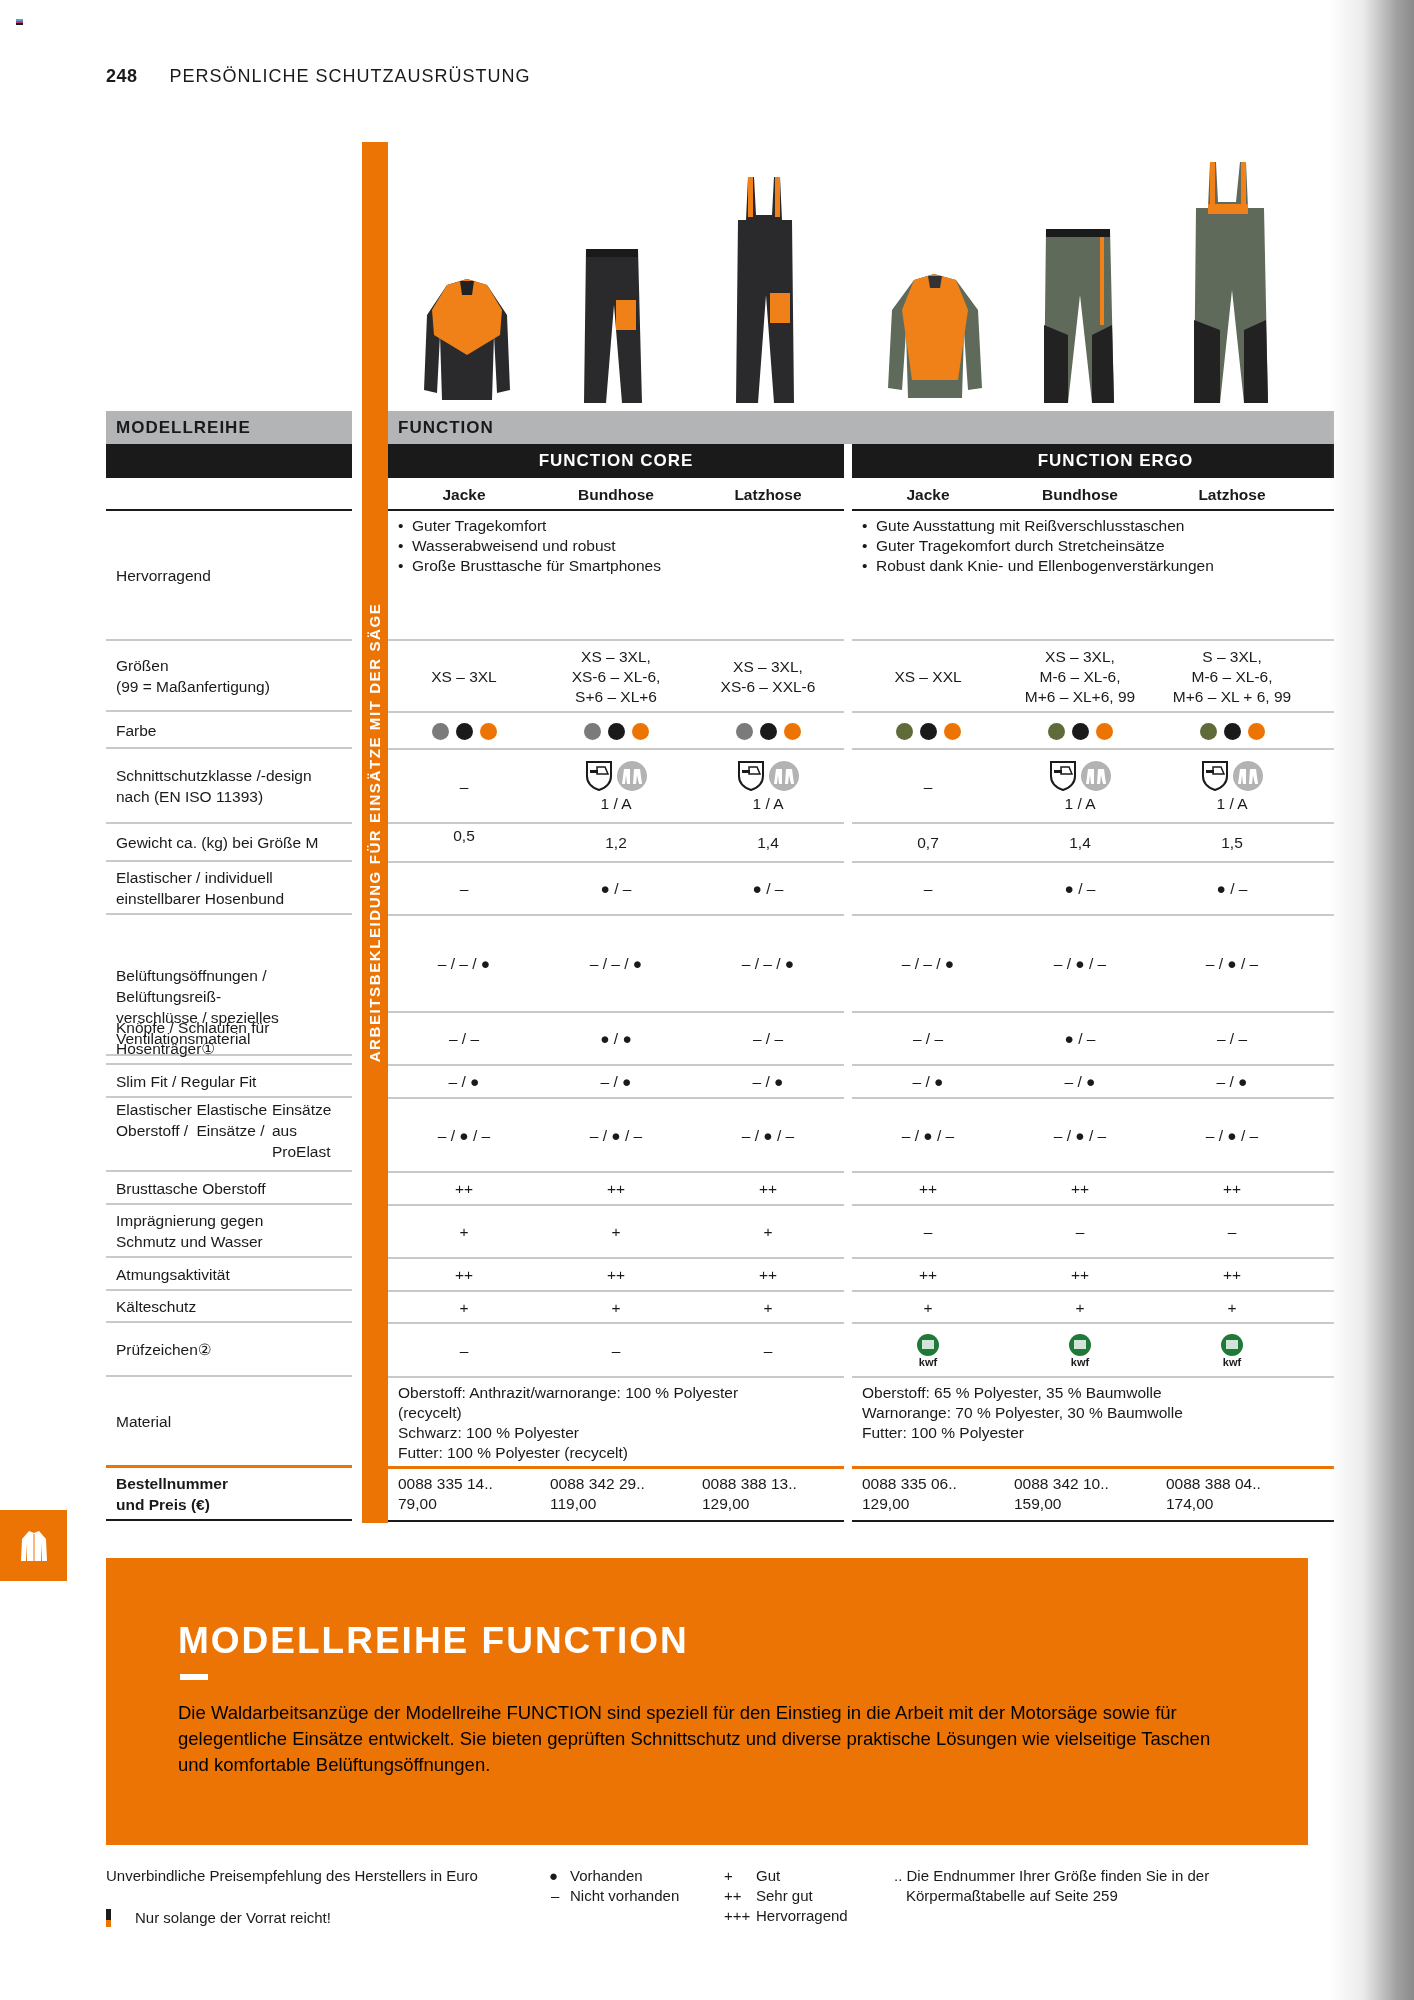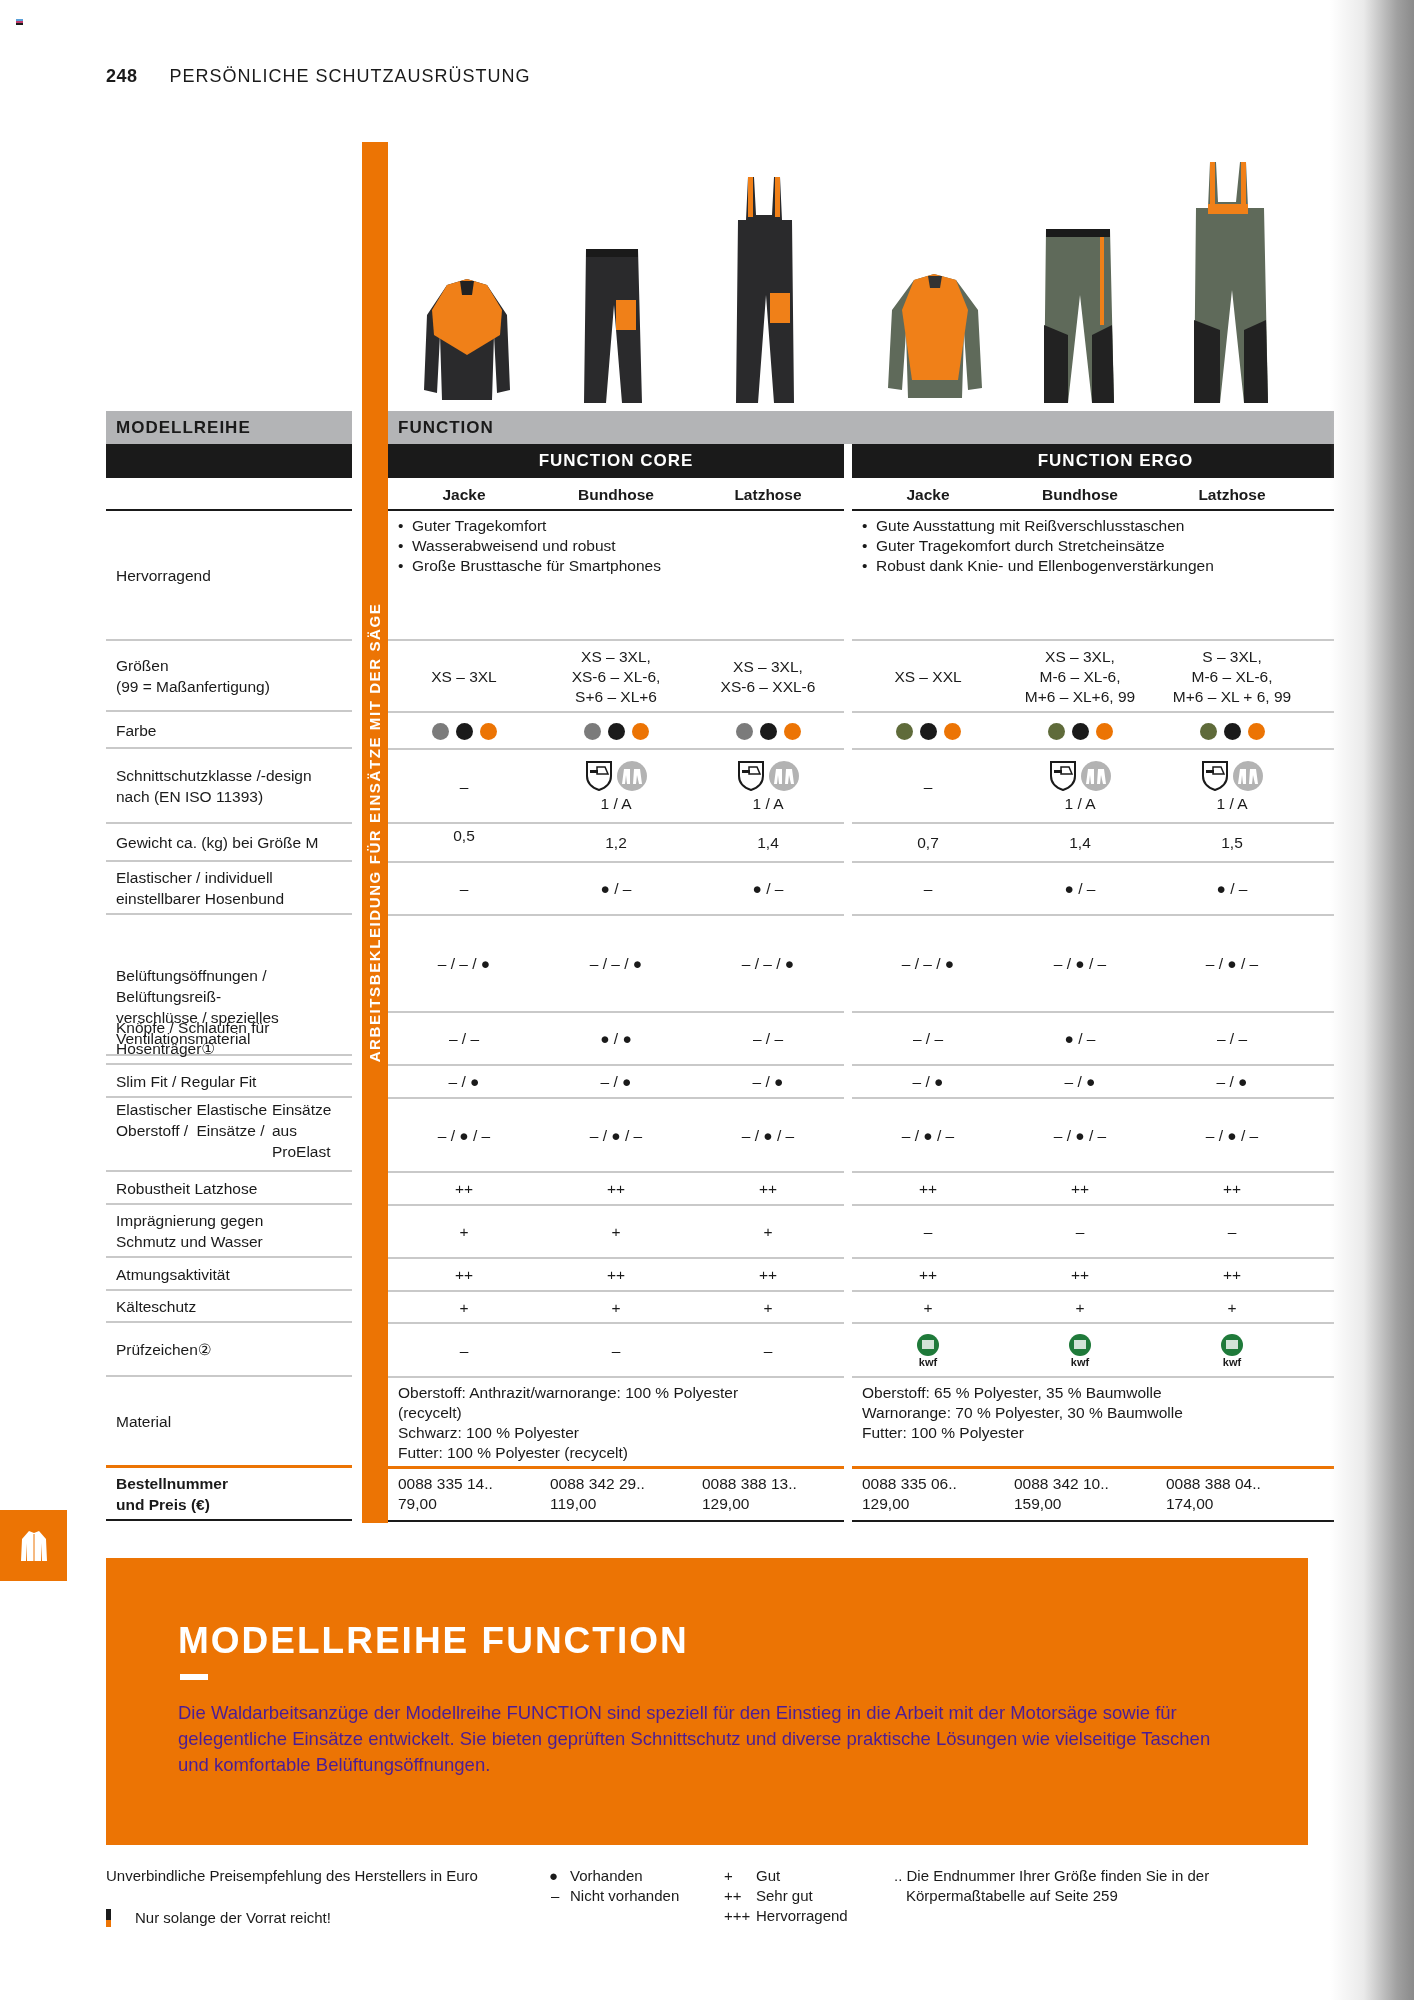--- a/index.html
+++ b/index.html
@@ -44,21 +44,21 @@
   .orange-sep { position: absolute; height: 3px; background: #ec7404; }
   .black-sep { position: absolute; height: 2px; background: #1a1a1a; }
 
   .order { position: absolute; font-size: 15.5px; line-height: 20px; }
 
   .side-tab { position: absolute; left: 0; top: 1510px; width: 67px; height: 71px; background: #ec7404; display: flex; align-items: center; justify-content: center; }
 
   .promo { position: absolute; left: 106px; top: 1558px; width: 1202px; height: 287px; background: #ec7404; }
   .promo-title { position: absolute; left: 72px; top: 62px; font-size: 37px; font-weight: bold; color: #fff; letter-spacing: 2px; }
   .promo-dash { position: absolute; left: 74px; top: 116px; width: 28px; height: 6px; background: #fff; }
-  .promo-text { position: absolute; left: 72px; top: 142px; width: 1060px; font-size: 18.5px; line-height: 26px; color: #4c1d95; }
+  .promo-text { position: absolute; left: 72px; top: 142px; width: 1060px; font-size: 18.5px; line-height: 26px; color: #000000; }
 
   .footer { position: absolute; top: 1866px; font-size: 15px; line-height: 20px; color: #1a1a1a; }
 </style>
 </head>
 <body>
 
 <div class="right-shade"></div>
 
 <div class="reg-mark">
   <span style="background:#5aa0d8"></span>
@@ -388,21 +388,21 @@
 <div class="val-cell" style="left:388px;top:1099px;width:152px;height:73px;">– / ● / –</div>
 <div class="val-cell" style="left:540px;top:1099px;width:152px;height:73px;">– / ● / –</div>
 <div class="val-cell" style="left:692px;top:1099px;width:152px;height:73px;">– / ● / –</div>
 <div class="val-cell" style="left:852px;top:1099px;width:152px;height:73px;">– / ● / –</div>
 <div class="val-cell" style="left:1004px;top:1099px;width:152px;height:73px;">– / ● / –</div>
 <div class="val-cell" style="left:1156px;top:1099px;width:152px;height:73px;">– / ● / –</div>
 <div class="line-group" style="left:388px;top:1171px;width:456px;"></div>
 <div class="line-group" style="left:852px;top:1171px;width:482px;"></div>
 
 <div class="label-cell" style="top:1173px;height:32px;">
-    <span>Robustheit Latzhose</span>
+    <span>Brusttasche Oberstoff</span>
   </div>
 <div class="val-cell" style="left:388px;top:1173px;width:152px;height:32px;">++</div>
 <div class="val-cell" style="left:540px;top:1173px;width:152px;height:32px;">++</div>
 <div class="val-cell" style="left:692px;top:1173px;width:152px;height:32px;">++</div>
 <div class="val-cell" style="left:852px;top:1173px;width:152px;height:32px;">++</div>
 <div class="val-cell" style="left:1004px;top:1173px;width:152px;height:32px;">++</div>
 <div class="val-cell" style="left:1156px;top:1173px;width:152px;height:32px;">++</div>
 <div class="line-group" style="left:388px;top:1204px;width:456px;"></div>
 <div class="line-group" style="left:852px;top:1204px;width:482px;"></div>
 

